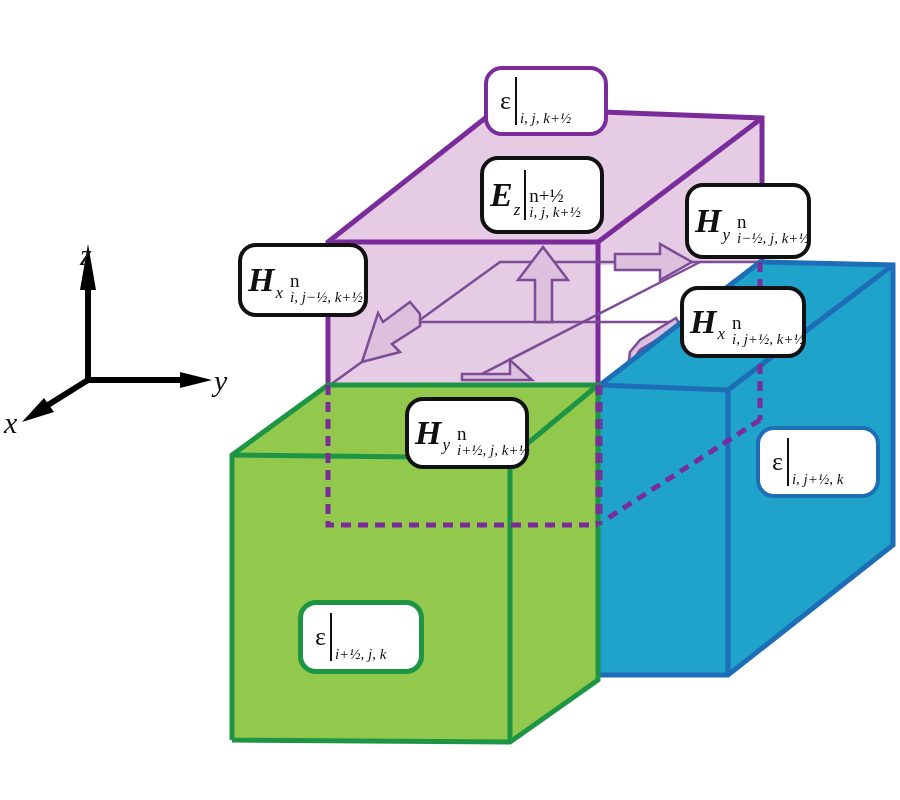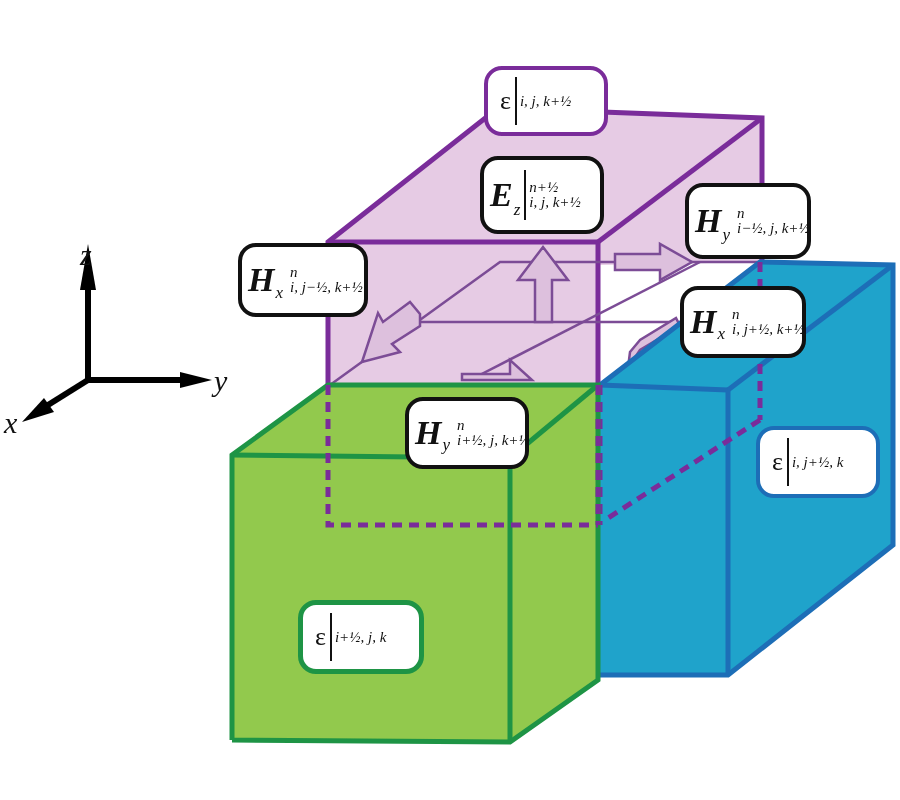--- a/index.html
+++ b/index.html
@@ -16,22 +16,22 @@
     justify-content: flex-start;
     padding: 0 6px;
     font-family: "Liberation Serif", "DejaVu Serif", serif;
     color: #111;
   }
   .sym { font-style: italic; font-weight: bold; font-size: 34px; line-height: 1; }
   .eps { font-style: normal; font-weight: normal; font-size: 26px; line-height: 1; margin-left: 6px; }
   .comp { font-style: italic; font-size: 17px; align-self: flex-end; margin-bottom: 10px; margin-left: 1px; }
   .bar { display: inline-block; width: 2px; background: #111; height: 48px; margin: 0 3px 0 4px; }
   .bar.tall { height: 50px; }
-  .scripts { display: flex; flex-direction: column; justify-content: center; height: 50px; }
-  .sup { font-style: italic; font-size: 15px; line-height: 1; }
+  .scripts { display: flex; flex-direction: column; justify-content: flex-end; height: 50px; }
+  .sup { font-size: 19px; line-height: 1; }
   .sub { font-style: italic; font-size: 15px; line-height: 1; white-space: nowrap; }
   .axis-label { position: absolute; font-family: "Liberation Serif", "DejaVu Serif", serif; font-style: italic; font-size: 30px; color: #111; line-height: 1; }
 </style>
 </head>
 <body>
 
 <svg id="scene" viewBox="0 0 900 800">
 
   <g>
     <line x1="88" y1="380" x2="88" y2="272" stroke="#000" stroke-width="6"></line>

